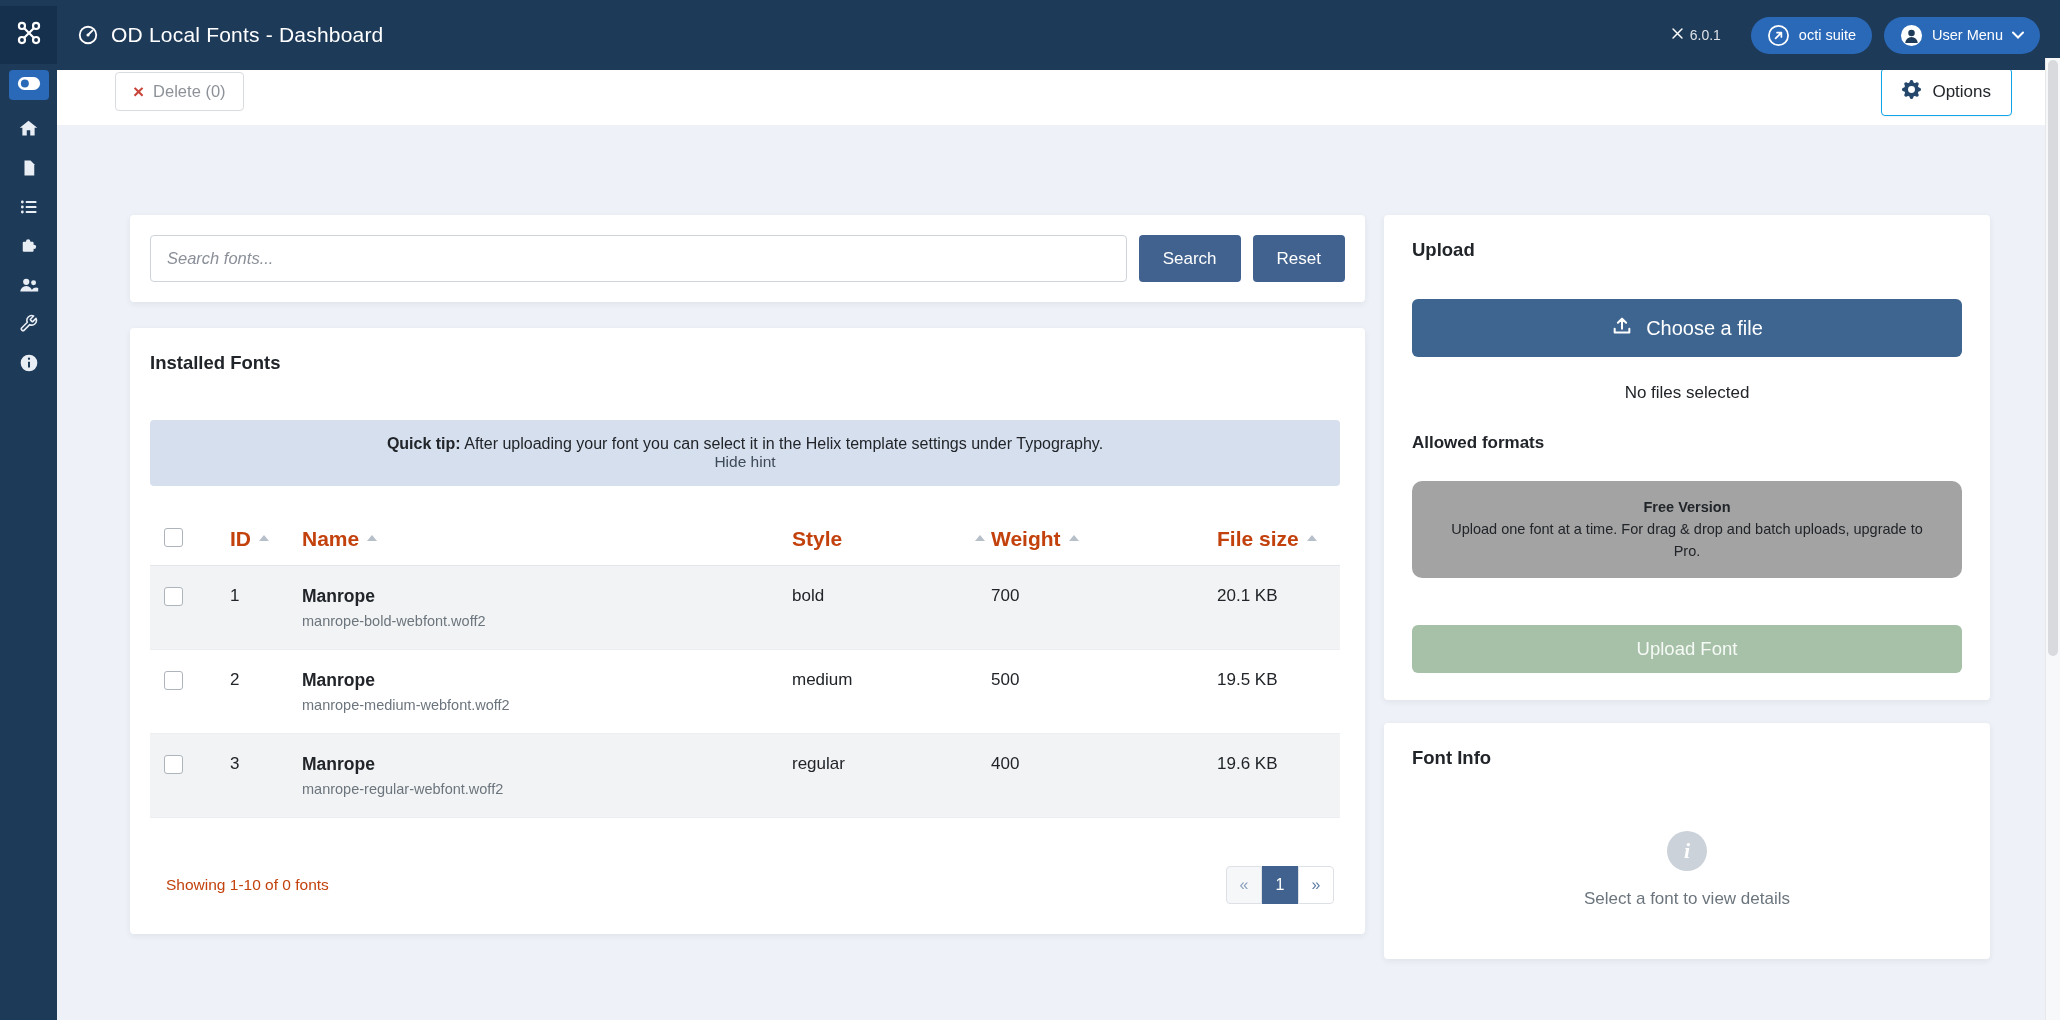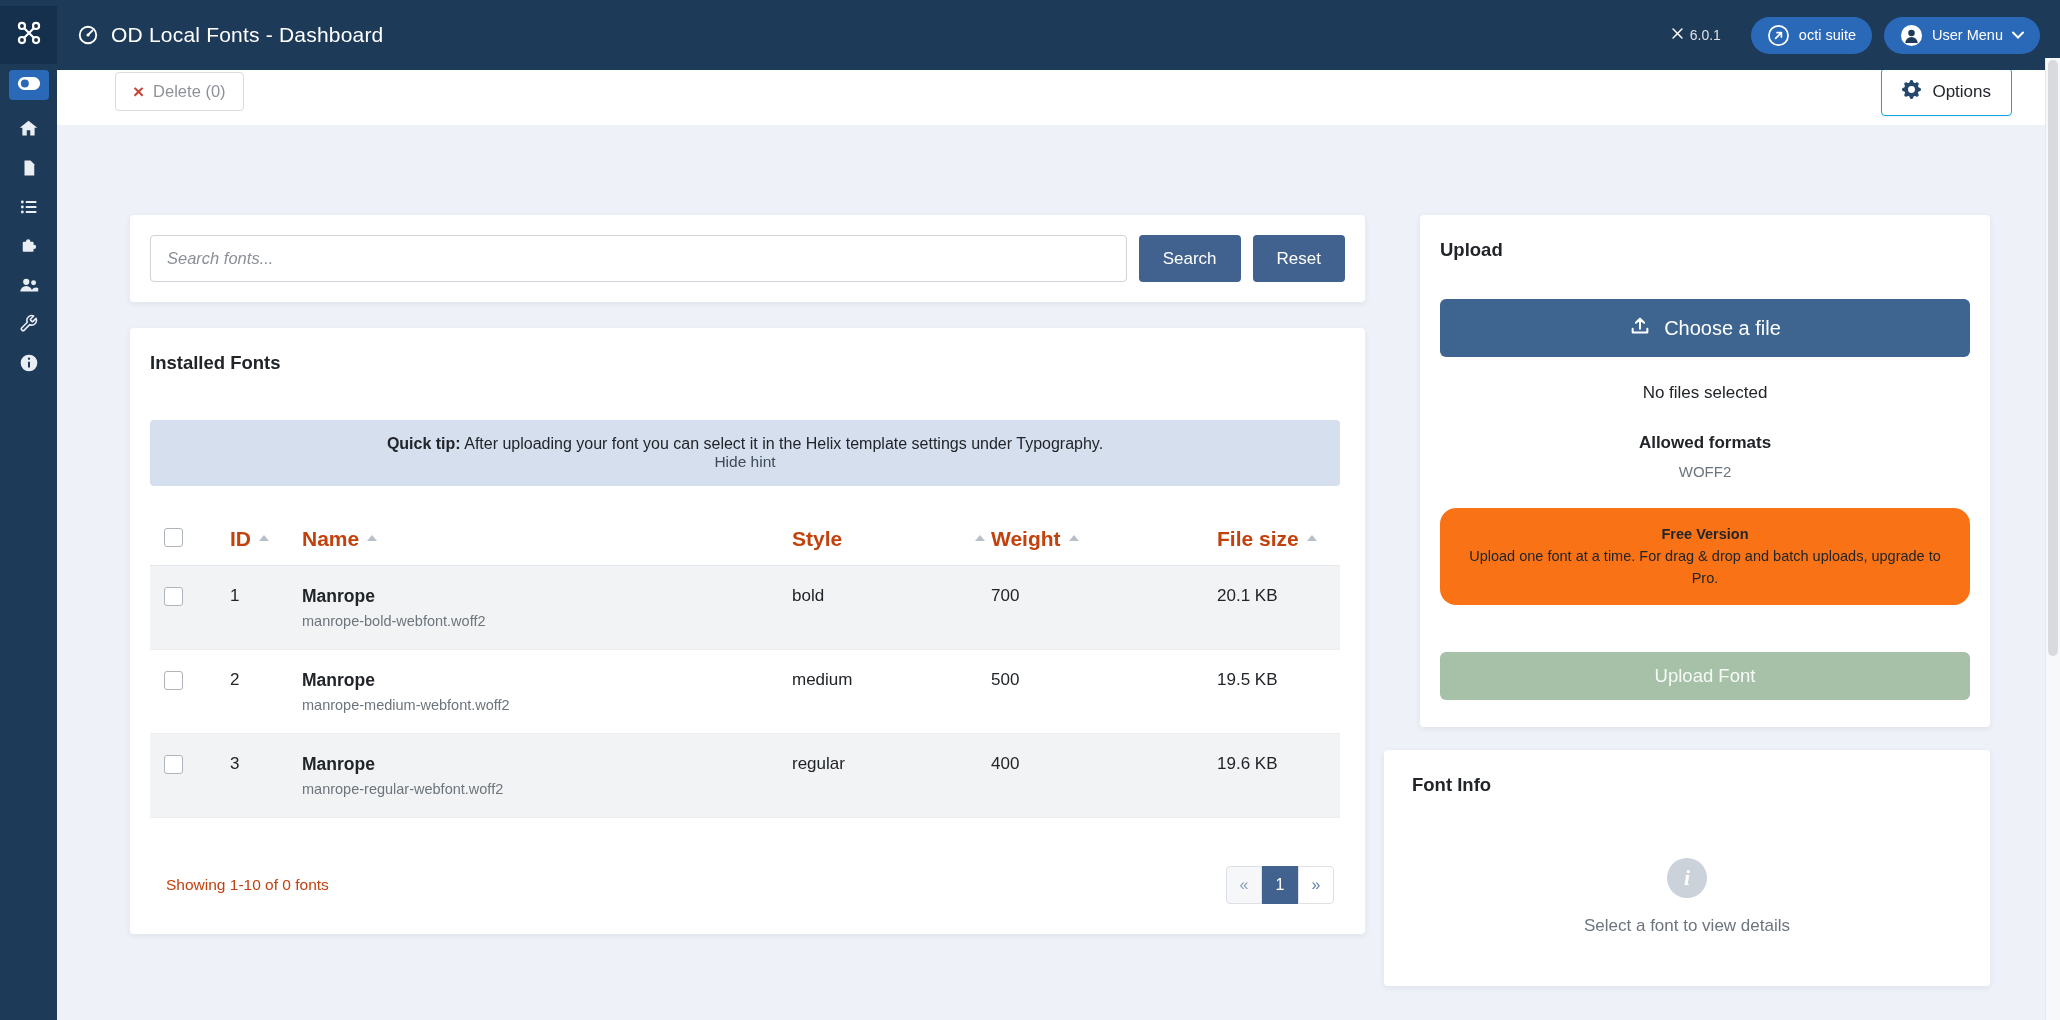--- a/index.html
+++ b/index.html
@@ -131,31 +131,31 @@
   .pagination { display:flex; }
   .page-btn {
     min-width:36px; height:38px; display:flex; align-items:center; justify-content:center;
     font-size:16px; border:1px solid #dde1e6; background:#fff; color:#5f7fa6; cursor:pointer;
   }
   .page-btn.prev { border-radius:4px 0 0 4px; background:#f6f7f8; color:#8aa0bc; }
   .page-btn.next { border-radius:0 4px 4px 0; }
   .page-btn.active { background:#41628f; border-color:#41628f; color:#fff; }
 
   
-  .upload-card { padding:24px 20px 27px;margin-left:36px; }
+  .upload-card { padding:24px 28px 27px; }
   .btn-choose {
     margin-top:38px; width:100%; height:58px; background:#3e6590; color:#fff;
     border:none; border-radius:6px; font-size:20px; display:flex; align-items:center;
     justify-content:center; gap:13px; cursor:pointer; font-family:inherit;
   }
   .nofiles { text-align:center; margin-top:26px; font-size:17px; color:#212529; }
-  .allowed-title { text-align:center; margin-top:30px; font-size:17px; font-weight:700; color:#212529; }
+  .allowed-title { margin-top:30px; font-size:17px; font-weight:700; color:#212529; }
   .allowed-val { text-align:center; margin-top:10px; font-size:15px; color:#6c757d; }
   .freebox {
-    margin-top:28px; background:#f97316; border-radius:16px; padding:16px 28px;
+    margin-top:28px; background:#a3a3a3; border-radius:10px; padding:16px 28px;
     text-align:center; font-size:14.5px; color:#212529; line-height:1.5;
   }
   .freebox strong { display:block; font-size:14.5px; }
   .btn-uploadfont {
     margin-top:47px; width:100%; height:48px; background:#a7c0a8; color:#f6faf6;
     border:none; border-radius:6px; font-size:18.5px; cursor:default; font-family:inherit;
   }
 
   .info-card { margin-top:23px; padding:24px 28px 50px; }
   .info-empty { display:flex; flex-direction:column; align-items:center; margin-top:62px; }
@@ -429,21 +429,20 @@
             <span>
               <svg viewBox="0 0 24 24" width="22" height="22" fill="none" stroke="#fff" stroke-width="2.2" stroke-linecap="round" stroke-linejoin="round">
                 <path d="M12 15 V4 M7.5 8.5 L12 4 L16.5 8.5"></path>
                 <path d="M4 15 v4 h16 v-4"></path>
               </svg>
             </span>
             <span>Choose a file</span>
           </button>
           <p class="nofiles">No files selected</p>
           <p class="allowed-title">Allowed formats</p>
-          <p class="allowed-val">WOFF2</p>
           <div class="freebox">
             <strong>Free Version</strong>
             <span>Upload one font at a time. For drag &amp; drop and batch uploads, upgrade to Pro.</span>
           </div>
           <button class="btn-uploadfont">Upload Font</button>
         </div>
 
         <div class="card info-card">
           <h2 class="card-title">Font Info</h2>
           <div class="info-empty">

